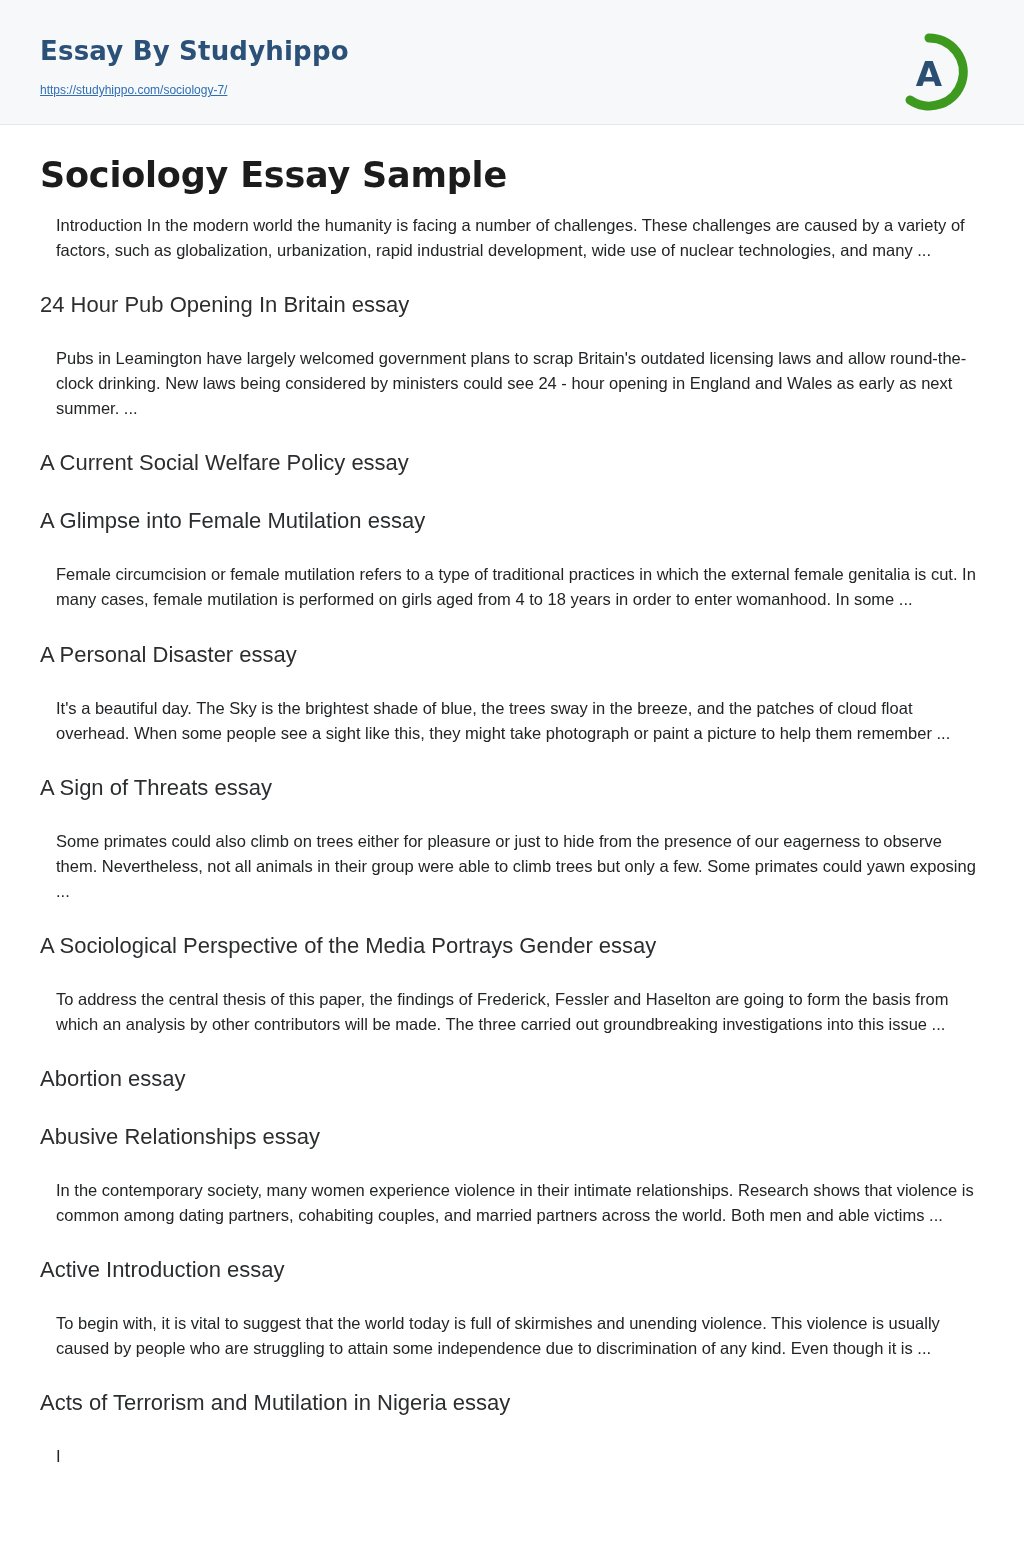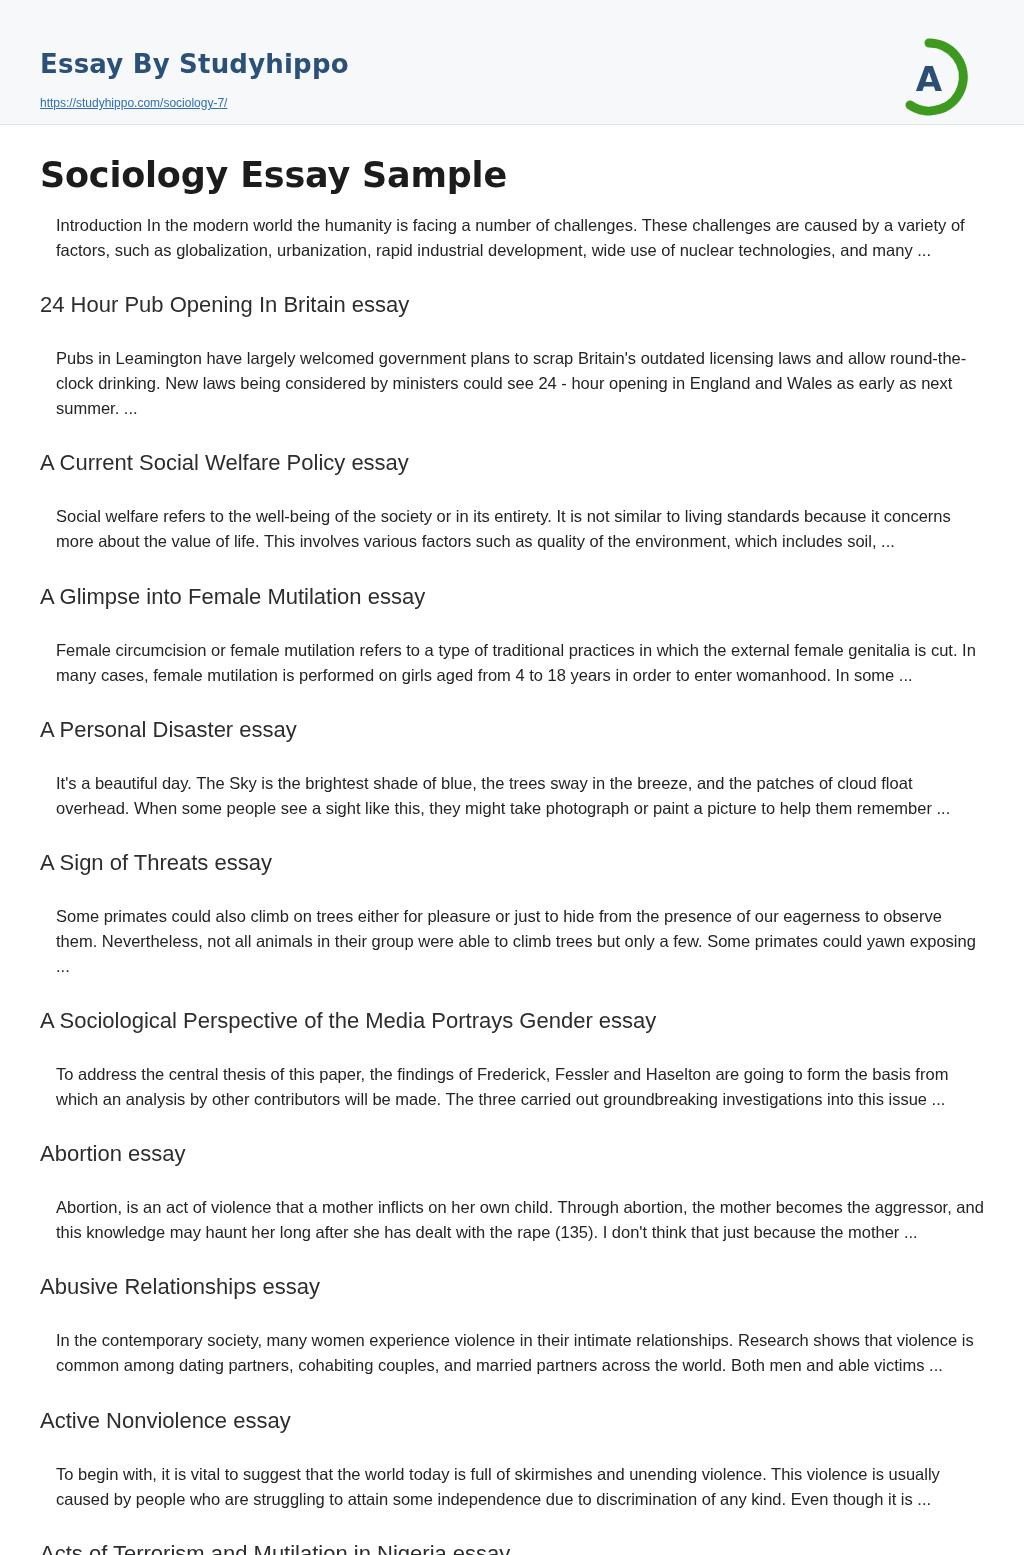--- a/index.html
+++ b/index.html
@@ -16,21 +16,21 @@
     background: #ffffff;
     position: relative;
     overflow: hidden;
   }
   .header {
     background: #f6f8fa;
     border-bottom: 1px solid #e3e6ea;
     height: 125px;
     padding: 30px 40px 0 40px;
     display: flex;
-    align-items: center;
+    align-items: flex-start;
     justify-content: space-between;
   }
   .brand-block { padding-top: 6px; }
   .brand-title {
     font-size: 26px;
     font-weight: bold;
     color: #2b5178;
     letter-spacing: 0.2px;
     margin: 0 0 14px 0;
     font-family: "DejaVu Sans", sans-serif;
@@ -96,41 +96,39 @@
 
   <div class="content">
     <h1 class="doc-title">Sociology Essay Sample</h1>
 
     <p class="para">Introduction In the modern world the humanity is facing a number of challenges. These challenges are caused by a variety of factors, such as globalization, urbanization, rapid industrial development, wide use of nuclear technologies, and many ...</p>
 
     <div class="item-title">24 Hour Pub Opening In Britain essay</div>
     <p class="para">Pubs in Leamington have largely welcomed government plans to scrap Britain's outdated licensing laws and allow round-the-clock drinking. New laws being considered by ministers could see 24 - hour opening in England and Wales as early as next summer. ...</p>
 
     <div class="item-title">A Current Social Welfare Policy essay</div>
-    <p class="para">Social welfare refers to the well-being of the society or in its entirety. It is not similar to living standards because it concerns more about the value of life. This involves various factors such as quality of the environment, which includes soil, ...</p>
 
     <div class="item-title">A Glimpse into Female Mutilation essay</div>
     <p class="para">Female circumcision or female mutilation refers to a type of traditional practices in which the external female genitalia is cut. In many cases, female mutilation is performed on girls aged from 4 to 18 years in order to enter womanhood. In some ...</p>
 
     <div class="item-title">A Personal Disaster essay</div>
     <p class="para">It's a beautiful day. The Sky is the brightest shade of blue, the trees sway in the breeze, and the patches of cloud float overhead. When some people see a sight like this, they might take photograph or paint a picture to help them remember ...</p>
 
     <div class="item-title">A Sign of Threats essay</div>
     <p class="para">Some primates could also climb on trees either for pleasure or just to hide from the presence of our eagerness to observe them. Nevertheless, not all animals in their group were able to climb trees but only a few. Some primates could yawn exposing ...</p>
 
     <div class="item-title">A Sociological Perspective of the Media Portrays Gender essay</div>
     <p class="para">To address the central thesis of this paper, the findings of Frederick, Fessler and Haselton are going to form the basis from which an analysis by other contributors will be made. The three carried out groundbreaking investigations into this issue ...</p>
 
     <div class="item-title">Abortion essay</div>
-    <p class="para">Abortion, is an act of violence that a mother inflicts on her own child. Through abortion, the mother becomes the aggressor, and this knowledge may haunt her long after she has dealt with the rape (135). I don't think that just because the mother ...</p>
 
     <div class="item-title">Abusive Relationships essay</div>
     <p class="para">In the contemporary society, many women experience violence in their intimate relationships. Research shows that violence is common among dating partners, cohabiting couples, and married partners across the world. Both men and able victims ...</p>
 
-    <div class="item-title">Active Nonviolence essay</div>
+    <div class="item-title">Active Introduction essay</div>
     <p class="para">To begin with, it is vital to suggest that the world today is full of skirmishes and unending violence. This violence is usually caused by people who are struggling to attain some independence due to discrimination of any kind. Even though it is ...</p>
 
     <div class="item-title">Acts of Terrorism and Mutilation in Nigeria essay</div>
     <p class="para">I</p>
 
     <div class="footer-gap"></div>
   </div>
 
 </div>
 

